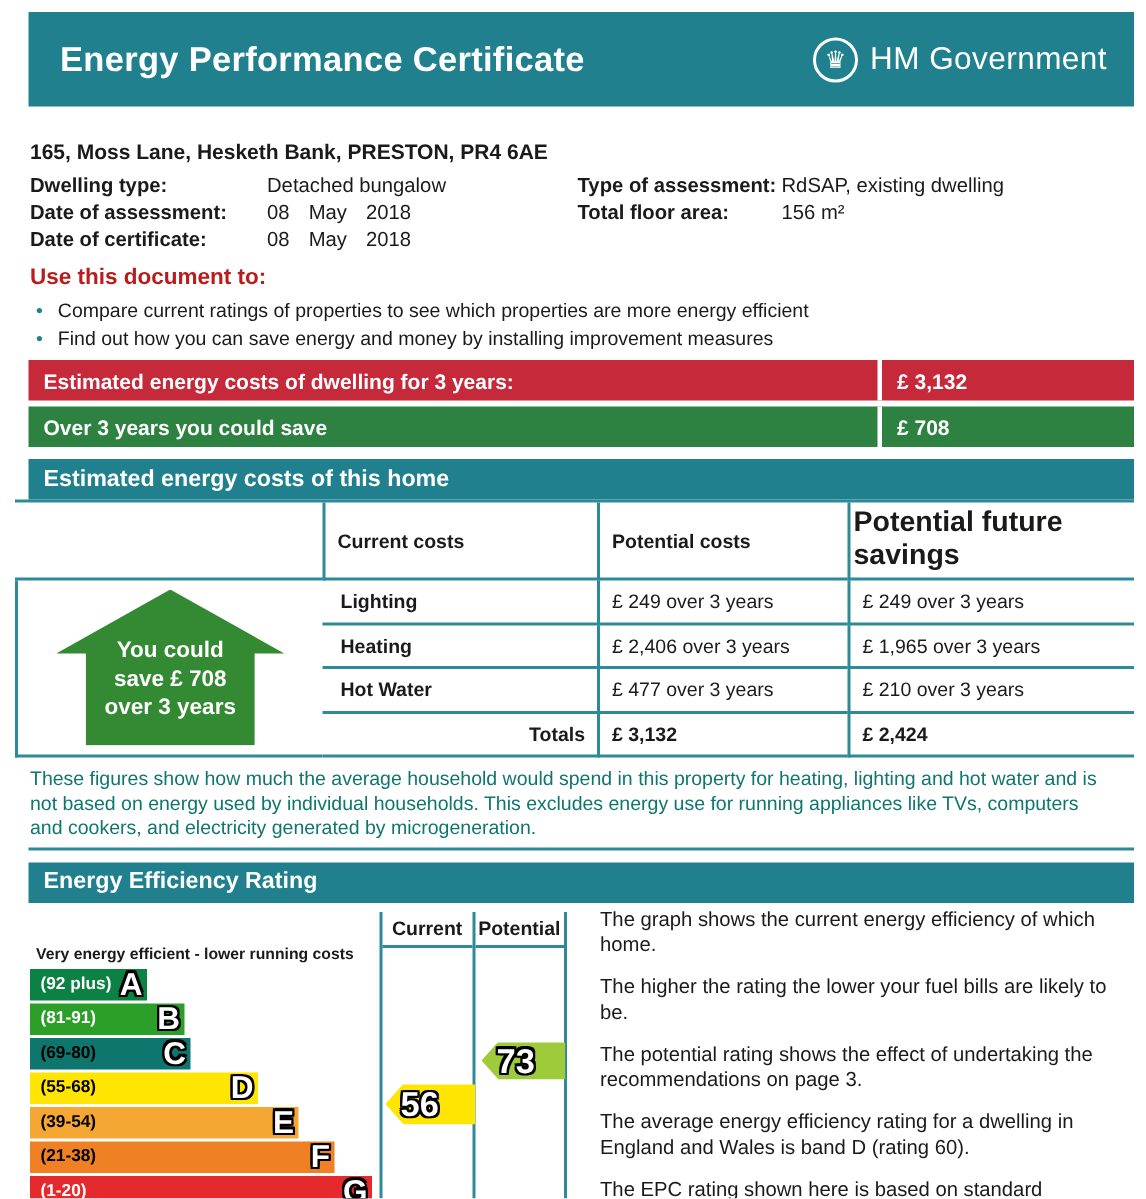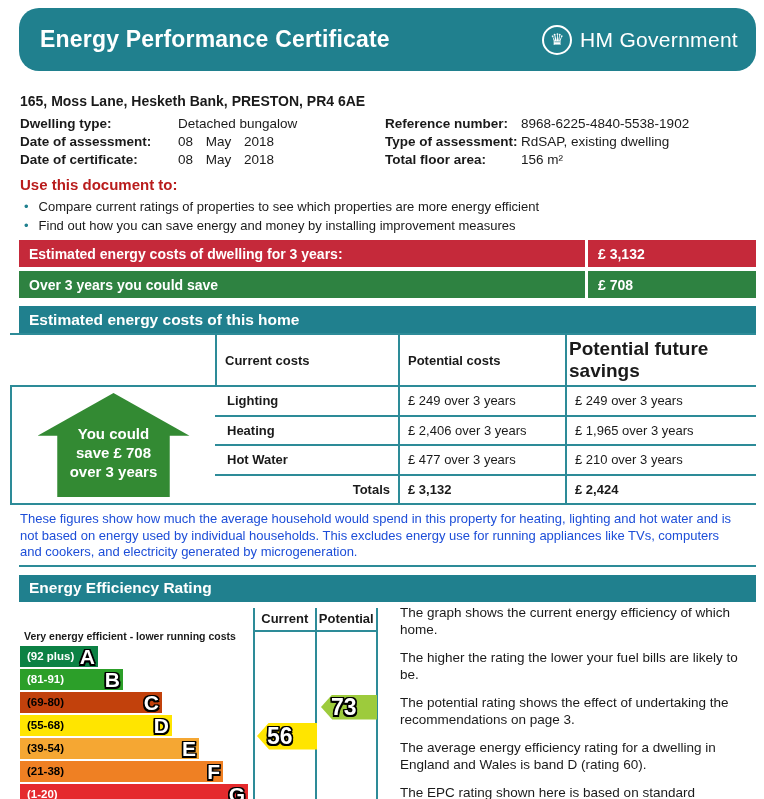--- a/index.html
+++ b/index.html
@@ -2,21 +2,21 @@
 <html><head>
 <meta charset="utf-8">
 <style>
   * { margin:0; padding:0; box-sizing:border-box; }
   html,body { background:#fff; }
   body { font-family:"Liberation Sans","DejaVu Sans",sans-serif; color:#1a1a1a; }
   .page { position:relative; width:764px; height:799px; background:#fff; overflow:hidden; }
 
   
   .header-bar { margin:8px 8px 0 19px; height:63px; background:#20808e;
-    display:flex; align-items:center; justify-content:space-between; padding:0 18px 0 21px;border-radius:20px; }
+    display:flex; align-items:center; justify-content:space-between; padding:0 18px 0 21px; }
   .header-bar h1 { color:#fff; font-size:23px; font-weight:bold; letter-spacing:.2px; }
   .gov-logo { display:flex; align-items:center; gap:8px; color:#fff; }
   .crown-circle { width:30px; height:30px; border:2px solid #fff; border-radius:50%;
     display:flex; align-items:center; justify-content:center; font-size:16px; color:#fff; }
   .gov-text { font-size:21px; font-weight:400; letter-spacing:.3px; }
 
   
   .address { margin:22px 8px 0 20px; font-size:14px; font-weight:bold; }
   .details { display:flex; margin:6px 8px 0 20px; font-size:13.5px; line-height:18px; }
   .details-col { width:365px; }
@@ -57,37 +57,37 @@
   .ct.tot { font-weight:bold; }
   .savings-cell { grid-row:2 / 6; border-left:2px solid #2d8b98; border-bottom:2px solid #2d8b98;
     display:flex; align-items:center; justify-content:center; padding:6px 0; }
   .savings-hdr { border-left:2px solid #2d8b98; border-bottom:2px solid #2d8b98;
     font-weight:bold; justify-content:center; padding:3px 2px; display:flex; align-items:center; font-size:19px; }
   .house-arrow { position:relative; width:152px; height:104px; background:#338a33;
     clip-path:polygon(50% 0%, 100% 41%, 87% 41%, 87% 100%, 13% 100%, 13% 41%, 0% 41%); }
   .house-arrow .txt { position:absolute; left:0; right:0; top:31px; text-align:center;
     color:#fff; font-weight:bold; font-size:15px; line-height:19px; }
 
-  .costs-note { margin:6px 24px 0 20px; font-size:13px; line-height:16.5px; color:#1d4ed8; }
+  .costs-note { margin:6px 24px 0 20px; font-size:13px; line-height:16.5px; color:#0f766e; }
   .teal-rule { margin:4px 8px 0 19px; border-top:2px solid #2d8b98; }
 
   
   .chart-wrap { position:relative; height:253px; }
   .cap { position:absolute; font-size:10.5px; font-weight:bold; }
   .cap.top { left:24px; top:28px; }
   .cap.bottom { left:24px; top:212px; }
   .band { position:absolute; left:20px; height:21px; display:flex; align-items:center;
     padding-left:7px; font-size:11.5px; font-weight:bold; }
   .band .letter { margin-left:auto; padding-right:3px; font-size:21px; line-height:21px; }
   .outline { color:#fff; font-weight:bold;
     text-shadow:-1.5px -1.5px 0 #000, 1.5px -1.5px 0 #000, -1.5px 1.5px 0 #000, 1.5px 1.5px 0 #000,
       -1.5px 0 0 #000, 1.5px 0 0 #000, 0 -1.5px 0 #000, 0 1.5px 0 #000; }
   .b0 { top:44px;  width:78px;  background:#0c8144; color:#fff; }
   .b1 { top:67px;  width:103px; background:#2c9f29; color:#fff; }
-  .b2 { top:90px;  width:142px; background:#c2410c; color:#000; }
+  .b2 { top:90px;  width:107px; background:#0f766e; color:#000; }
   .b3 { top:113px; width:152px; background:#ffe500; color:#000; }
   .b4 { top:136px; width:179px; background:#f5a733; color:#000; }
   .b5 { top:159px; width:203px; background:#ef8023; color:#000; }
   .b6 { top:182px; width:228px; background:#e52a2d; color:#fff; }
   .rating-cols { position:absolute; left:253px; top:6px; width:125px; height:220px; display:flex; }
   .rcol { border-left:2px solid #2d8b98; flex:1; display:flex; flex-direction:column; }
   .rcol.last { border-right:2px solid #2d8b98; }
   .rcol .rhdr { height:24px; border-bottom:2px solid #2d8b98; display:flex; align-items:center;
     justify-content:center; font-size:13px; font-weight:bold; }
   .chart-bottom-border { position:absolute; left:20px; top:226px; width:358px; height:3px; background:#2d8b98; }
@@ -124,24 +124,20 @@
         <span class="lbl">Date of assessment:</span>
         <span class="val wide-date">08 May 2018</span>
       </div>
       <div class="detail-row">
         <span class="lbl">Date of certificate:</span>
         <span class="val wide-date">08 May 2018</span>
       </div>
     </div>
     <div class="details-col right">
       <div class="detail-row">
-        <span class="lbl">Reference number:</span>
-        <span class="val">8968-6225-4840-5538-1902</span>
-      </div>
-      <div class="detail-row">
         <span class="lbl">Type of assessment:</span>
         <span class="val">RdSAP, existing dwelling</span>
       </div>
       <div class="detail-row">
         <span class="lbl">Total floor area:</span>
         <span class="val">156 m²</span>
       </div>
     </div>
   </div>
 

